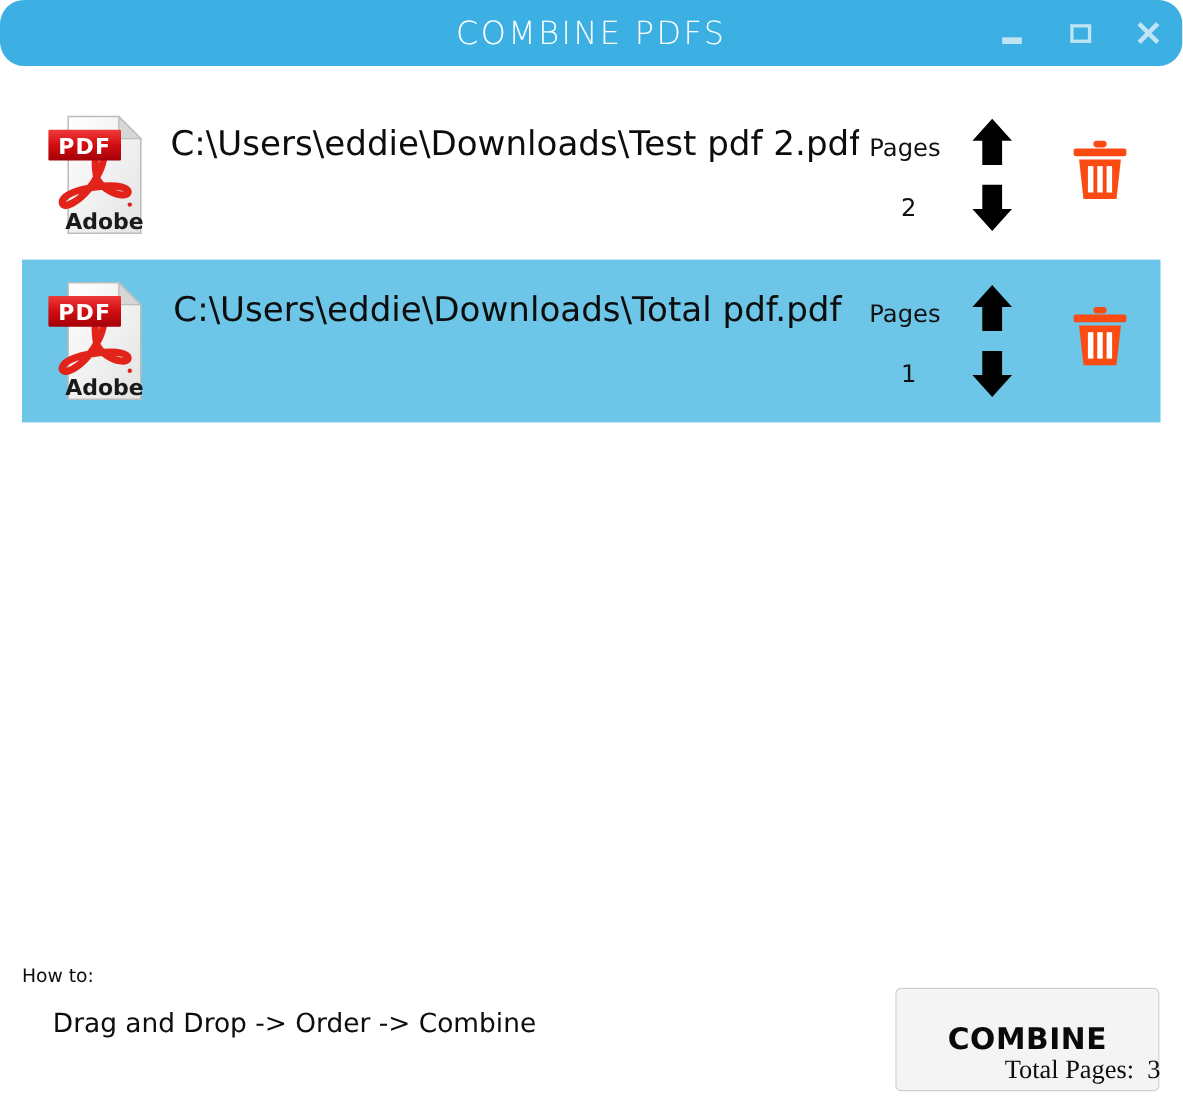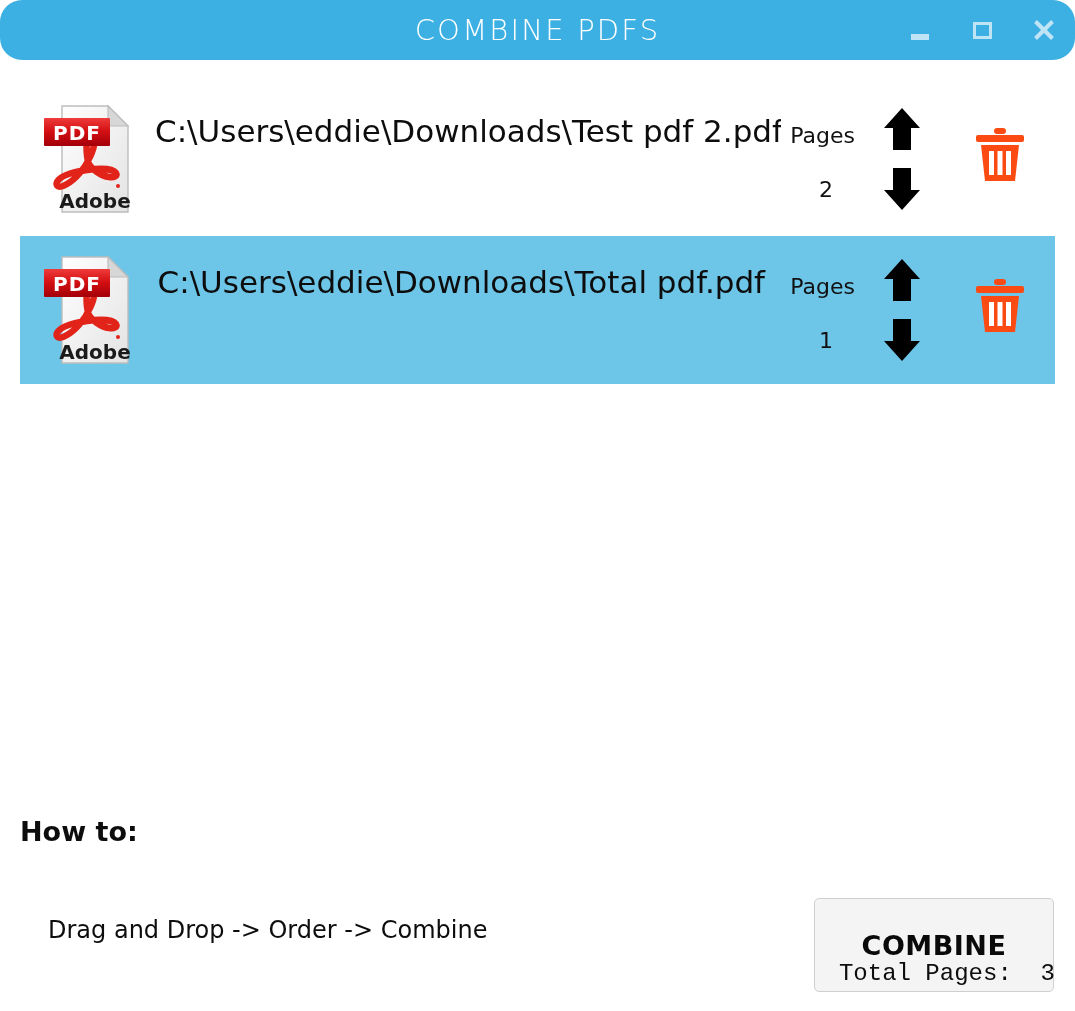--- a/index.html
+++ b/index.html
@@ -174,23 +174,23 @@
     justify-content: center;
     cursor: default;
     padding-bottom: 6px;
     box-sizing: border-box;
   }
 
   
   .howto-title {
     position: absolute;
     left: 20px;
-    top: 816px;
-    font-size: 27px;
-    font-weight: bold;
+    top: 878px;
+    font-size: 17px;
+    font-weight: normal;
     color: #0d0d0d;
     font-family: "DejaVu Sans", sans-serif;
   }
   .howto-steps {
     position: absolute;
     left: 28px;
     top: 916px;
     font-size: 24px;
     color: #0d0d0d;
     font-family: "DejaVu Sans", sans-serif;
@@ -218,21 +218,21 @@
     box-sizing: border-box;
     margin-top: 36px;
   }
 
   .total-pages {
     position: absolute;
     right: 20px;
     top: 960px;
     font-size: 24px;
     color: #0d0d0d;
-    font-family: Liberation Mono, monospace;
+    font-family: Liberation Serif, serif;
     white-space: pre;
   }
 </style>
 </head>
 <body>
 
 <div class="titlebar">
   <div class="title-text">COMBINE PDFS</div>
   <div class="win-controls">
     <div class="win-btn">

